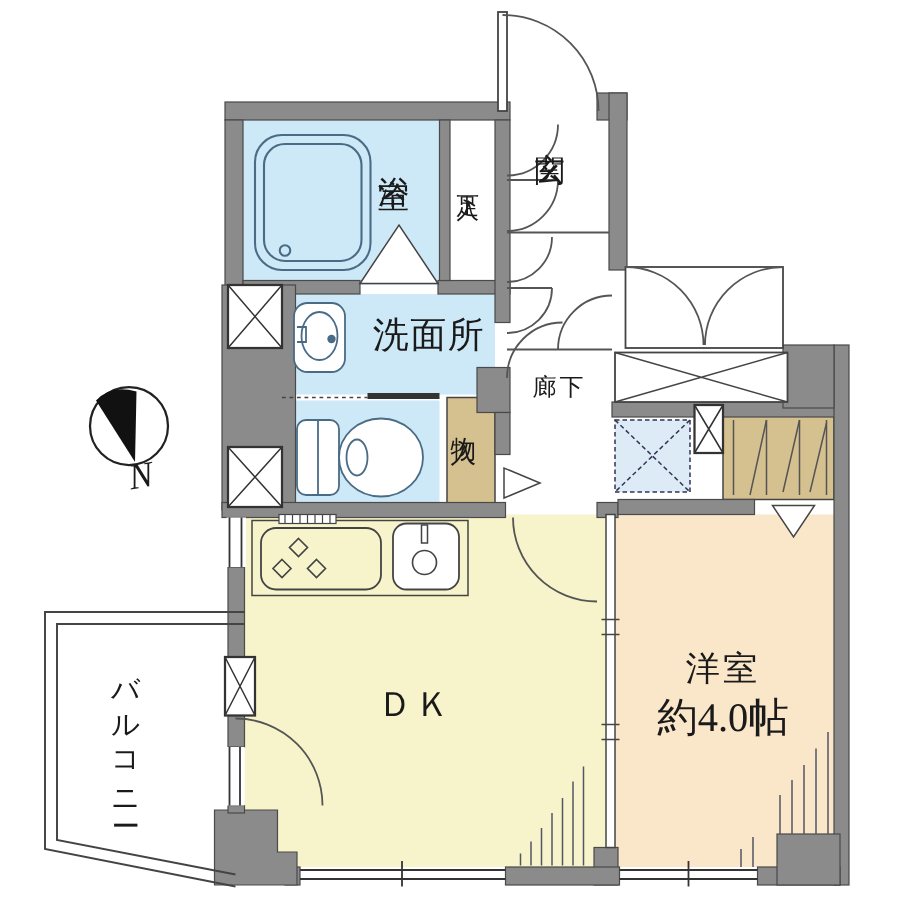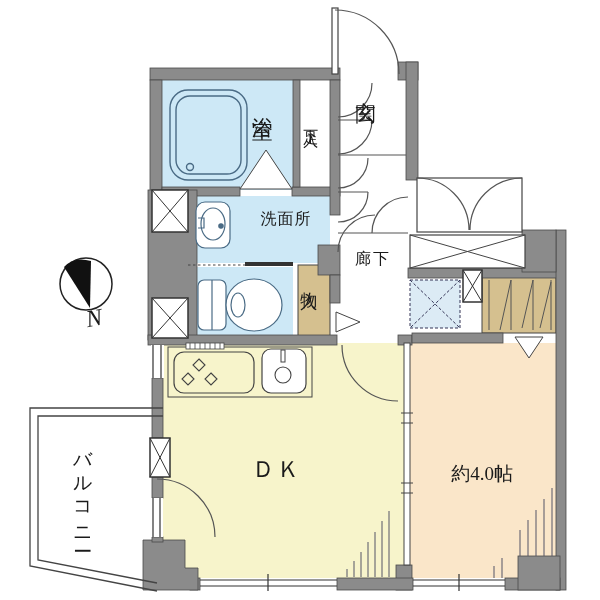--- a/index.html
+++ b/index.html
@@ -5,27 +5,27 @@
   html,body{margin:0;padding:0;background:#fff;}
   #plan{position:relative;width:600px;height:600px;background:#ffffff;overflow:hidden;
         font-family:"Liberation Serif","DejaVu Serif",serif;color:#1a1a1a;}
   #plan svg{position:absolute;left:0;top:0;}
   .lbl{position:absolute;line-height:1.25;white-space:nowrap;color:#1a1a1a;}
   .vert{writing-mode:vertical-rl;text-orientation:upright;letter-spacing:3px;}
   .ctr{text-align:center;}
   .lbl-bath{left:249px;top:100px;font-size:21px;}
   .lbl-shoe{left:301px;top:118px;font-size:15px;letter-spacing:1px;}
   .lbl-entrance{left:353px;top:86px;font-size:20px;}
-  .lbl-washroom{left:240px;top:209px;width:92px;font-size:16px;letter-spacing:1px;}
+  .lbl-washroom{left:240px;top:209px;width:92px;font-size:24px;letter-spacing:1px;}
   .lbl-storage{left:298px;top:278px;font-size:17px;letter-spacing:1px;}
   .lbl-hall{left:341px;top:249px;width:64px;font-size:16px;letter-spacing:2px;}
   .lbl-dk{left:230px;top:432px;width:94px;font-size:23px;letter-spacing:2px;margin-top:24px;}
   .lbl-dk-size{left:225px;top:462px;width:104px;font-size:20px;}
   .lbl-west{left:435px;top:432px;width:94px;font-size:23px;letter-spacing:2px;}
-  .lbl-west-size{left:430px;top:462px;width:104px;font-size:19px;}
+  .lbl-west-size{left:430px;top:462px;width:104px;font-size:27px;}
   .lbl-balcony{left:71px;top:438px;font-size:19px;letter-spacing:4px;}
   .lbl-n{left:86px;top:303px;font-size:24px;font-style:italic;transform:rotate(-10deg);}
 </style>
 </head>
 <body>
 
 <div id="plan">
 <svg width="600" height="600" viewBox="0 0 600 600">
 
   <g>
@@ -209,16 +209,17 @@
   </g>
 </svg>
 
   <div class="lbl vert lbl-bath">浴室</div>
   <div class="lbl vert lbl-shoe">下足入</div>
   <div class="lbl vert lbl-entrance">玄関</div>
   <div class="lbl ctr lbl-washroom">洗面所</div>
   <div class="lbl vert lbl-storage">物入</div>
   <div class="lbl ctr lbl-hall">廊下</div>
   <div class="lbl ctr lbl-dk">ＤＫ</div>
+  <div class="lbl ctr lbl-west">洋室</div>
   <div class="lbl ctr lbl-west-size">約4.0帖</div>
   <div class="lbl vert lbl-balcony">バルコニー</div>
   <div class="lbl lbl-n">N</div>
 </div>
 
 </body></html>

